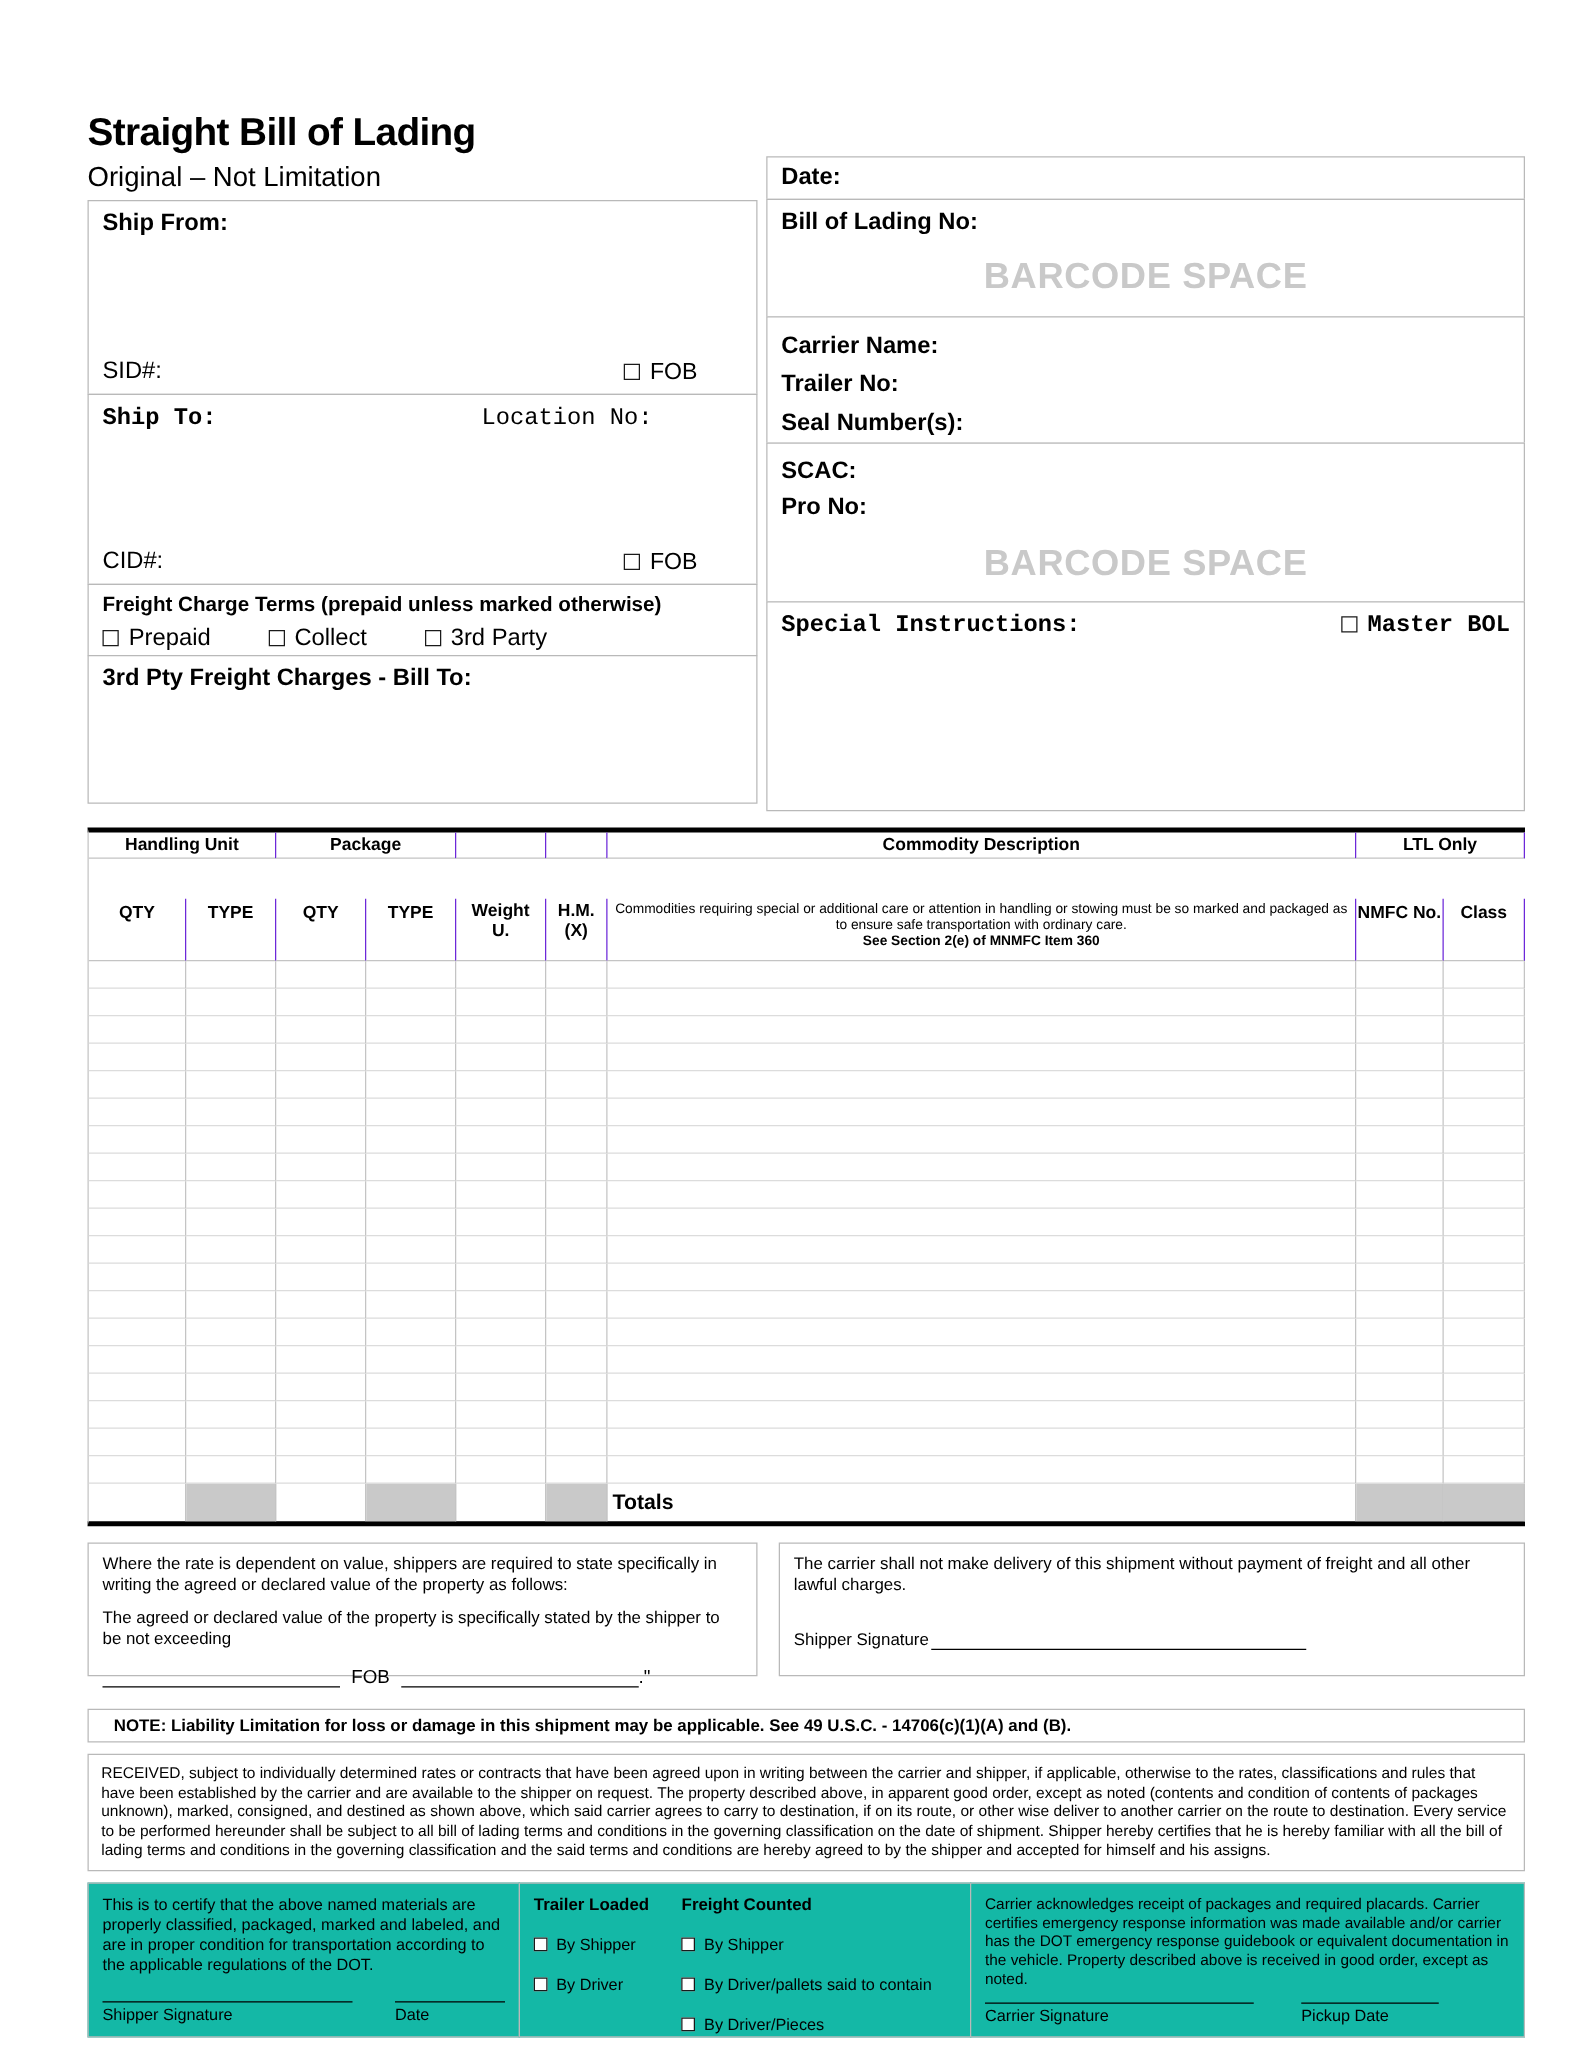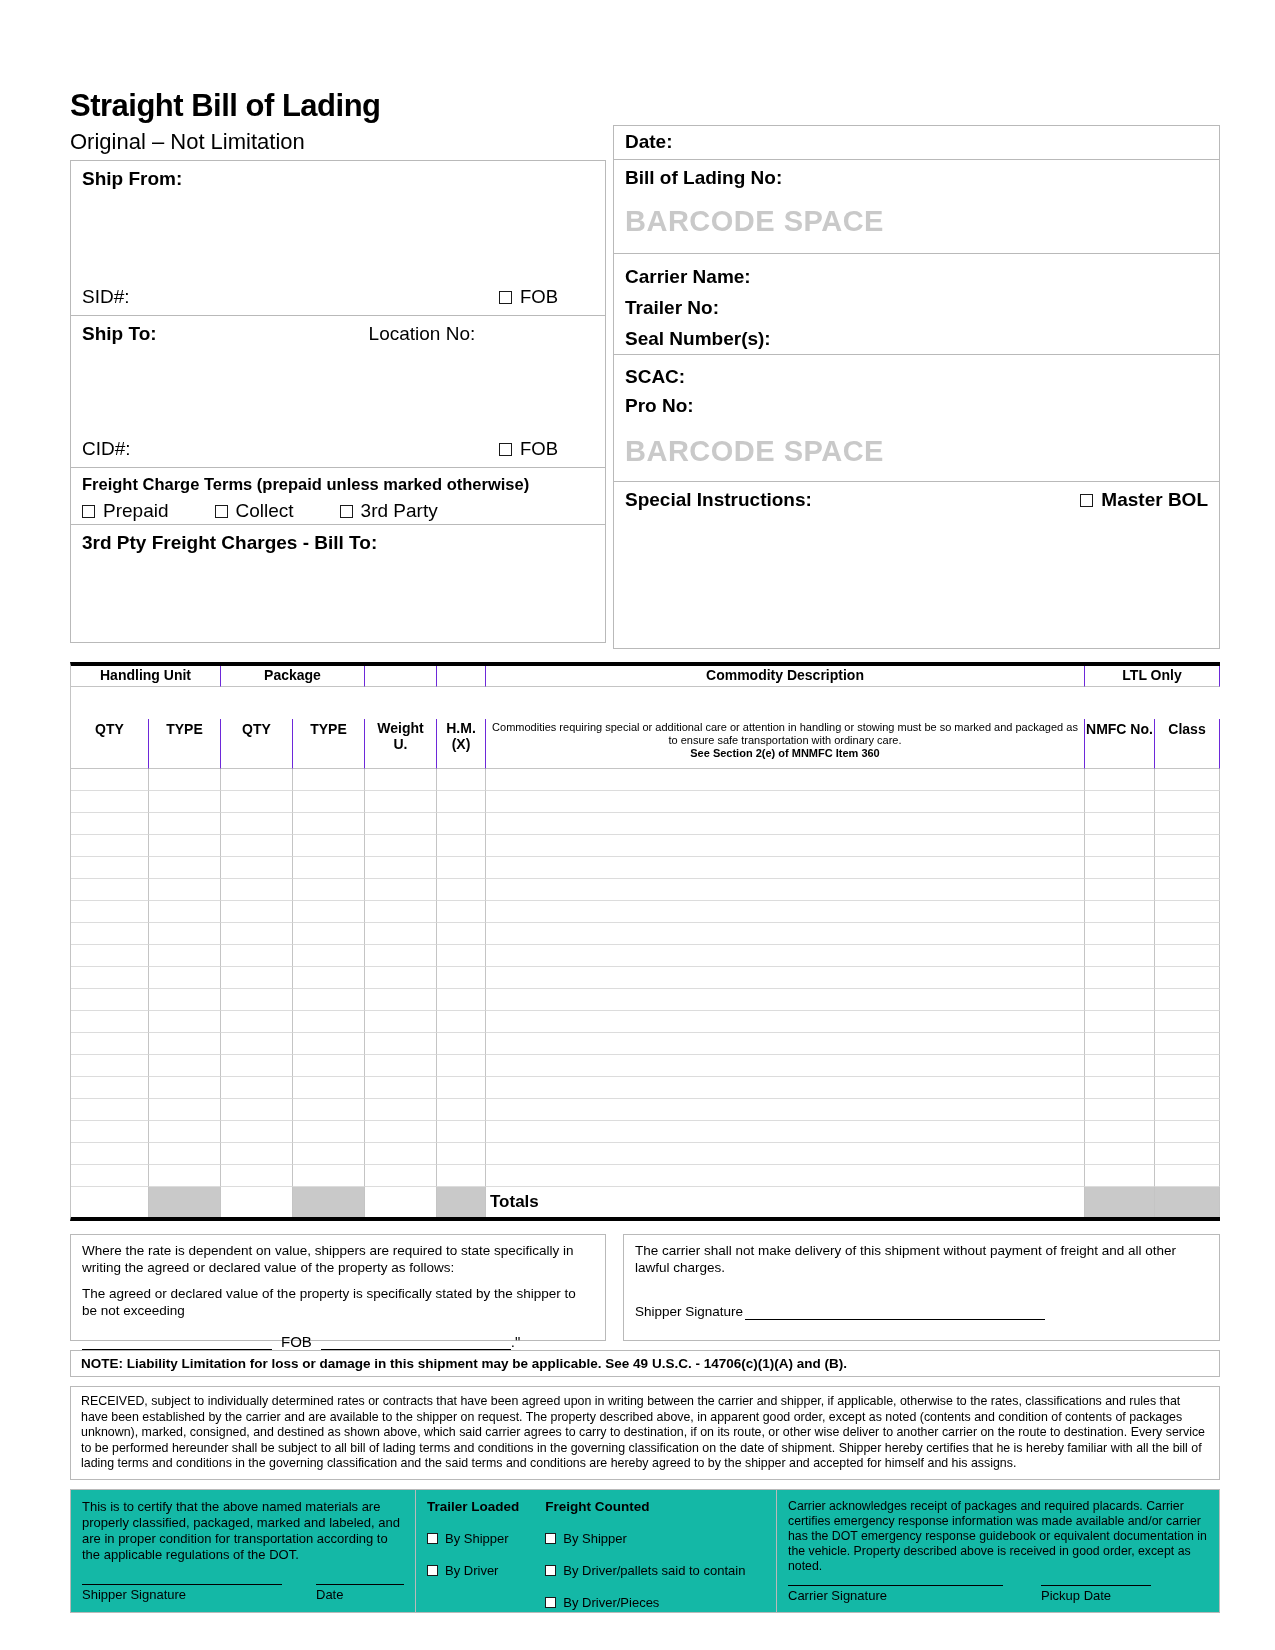--- a/index.html
+++ b/index.html
@@ -20,24 +20,24 @@
   .blabel { font-weight:700; font-size:19px; }
   .rlabel { font-size:19px; }
   .smlabel { font-weight:700; font-size:16.5px; }
 
   .cb { display:inline-block; width:13px; height:13px; border:1.6px solid #1a1a1a;
         background:#fff; vertical-align:-1px; margin-right:8px; }
   .cb-sm { width:11px; height:11px; border-width:1.4px; margin-right:7px; }
 
   .vflex { display:flex; flex-direction:column; }
   .spacer { flex:1; }
-  .rowflex { display:flex; align-items:flex-start; }
+  .rowflex { display:flex; align-items:flex-start;font-family:Liberation Mono, monospace; }
 
   .fobline { display:flex; justify-content:space-between; padding-right:36px; font-size:18.5px; }
-  .barcode { text-align:left; font-size:29px; font-weight:700; color:#c9c9c9; letter-spacing:0.5px; }
+  .barcode { text-align:center; font-size:29px; font-weight:700; color:#c9c9c9; letter-spacing:0.5px; }
 
   
   .b-shipfrom { height:156px; }
   .b-shipto  { height:153px; }
   .b-freight { height:58px; }
   .b-3rd     { height:119px; }
   .b-date    { height:35px; padding-top:5px; }
   .b-bol     { height:95px; }
   .b-carrier { height:102px; }
   .b-scac    { height:128px; }
@@ -67,21 +67,21 @@
   .value-grid { display:flex; gap:17px; margin-top:14px; }
   .v-left  { width:536px; height:107px; font-size:13.5px; line-height:17px; }
   .v-right { flex:1; height:107px; font-size:13.5px; line-height:17px; }
   .v-left p + p { margin-top:9px; }
   .declare-line { display:flex; align-items:flex-end; margin-top:14px; font-size:15px; }
   .blank { width:190px; border-bottom:1px solid #000; height:14px; }
   .fob-mid { margin:0 9px; }
   .sig-inline { display:flex; align-items:flex-end; margin-top:27px; }
   .sigline { width:300px; border-bottom:1px solid #000; height:13px; margin-left:2px; }
 
-  .note-box { margin-top:9px; font-weight:700; font-size:13.5px; padding:5px 10px; }
+  .note-box { margin-top:26px; font-weight:700; font-size:13.5px; padding:5px 20px; }
   .received-box { margin-top:9px; font-size:12.4px; line-height:15.6px; padding:7px 10px; }
 
   .bottom-grid { display:flex; margin-top:9px; }
   .bbox { border:1px solid #b9b9b9; padding:9px 11px; height:124px; background:#14b8a6; }
   .bbox + .bbox { margin-left:-1px; }
   .b1 { width:346px; display:flex; flex-direction:column; font-size:13px; line-height:16px; }
   .b2 { width:362px; display:flex; gap:26px; }
   .b3 { flex:1; display:flex; flex-direction:column; font-size:12.3px; line-height:15px; }
   .sig-row { display:flex; gap:34px; margin-top:auto; }
   .sigl { border-top:1px solid #000; padding-top:2px; font-size:13px; }

